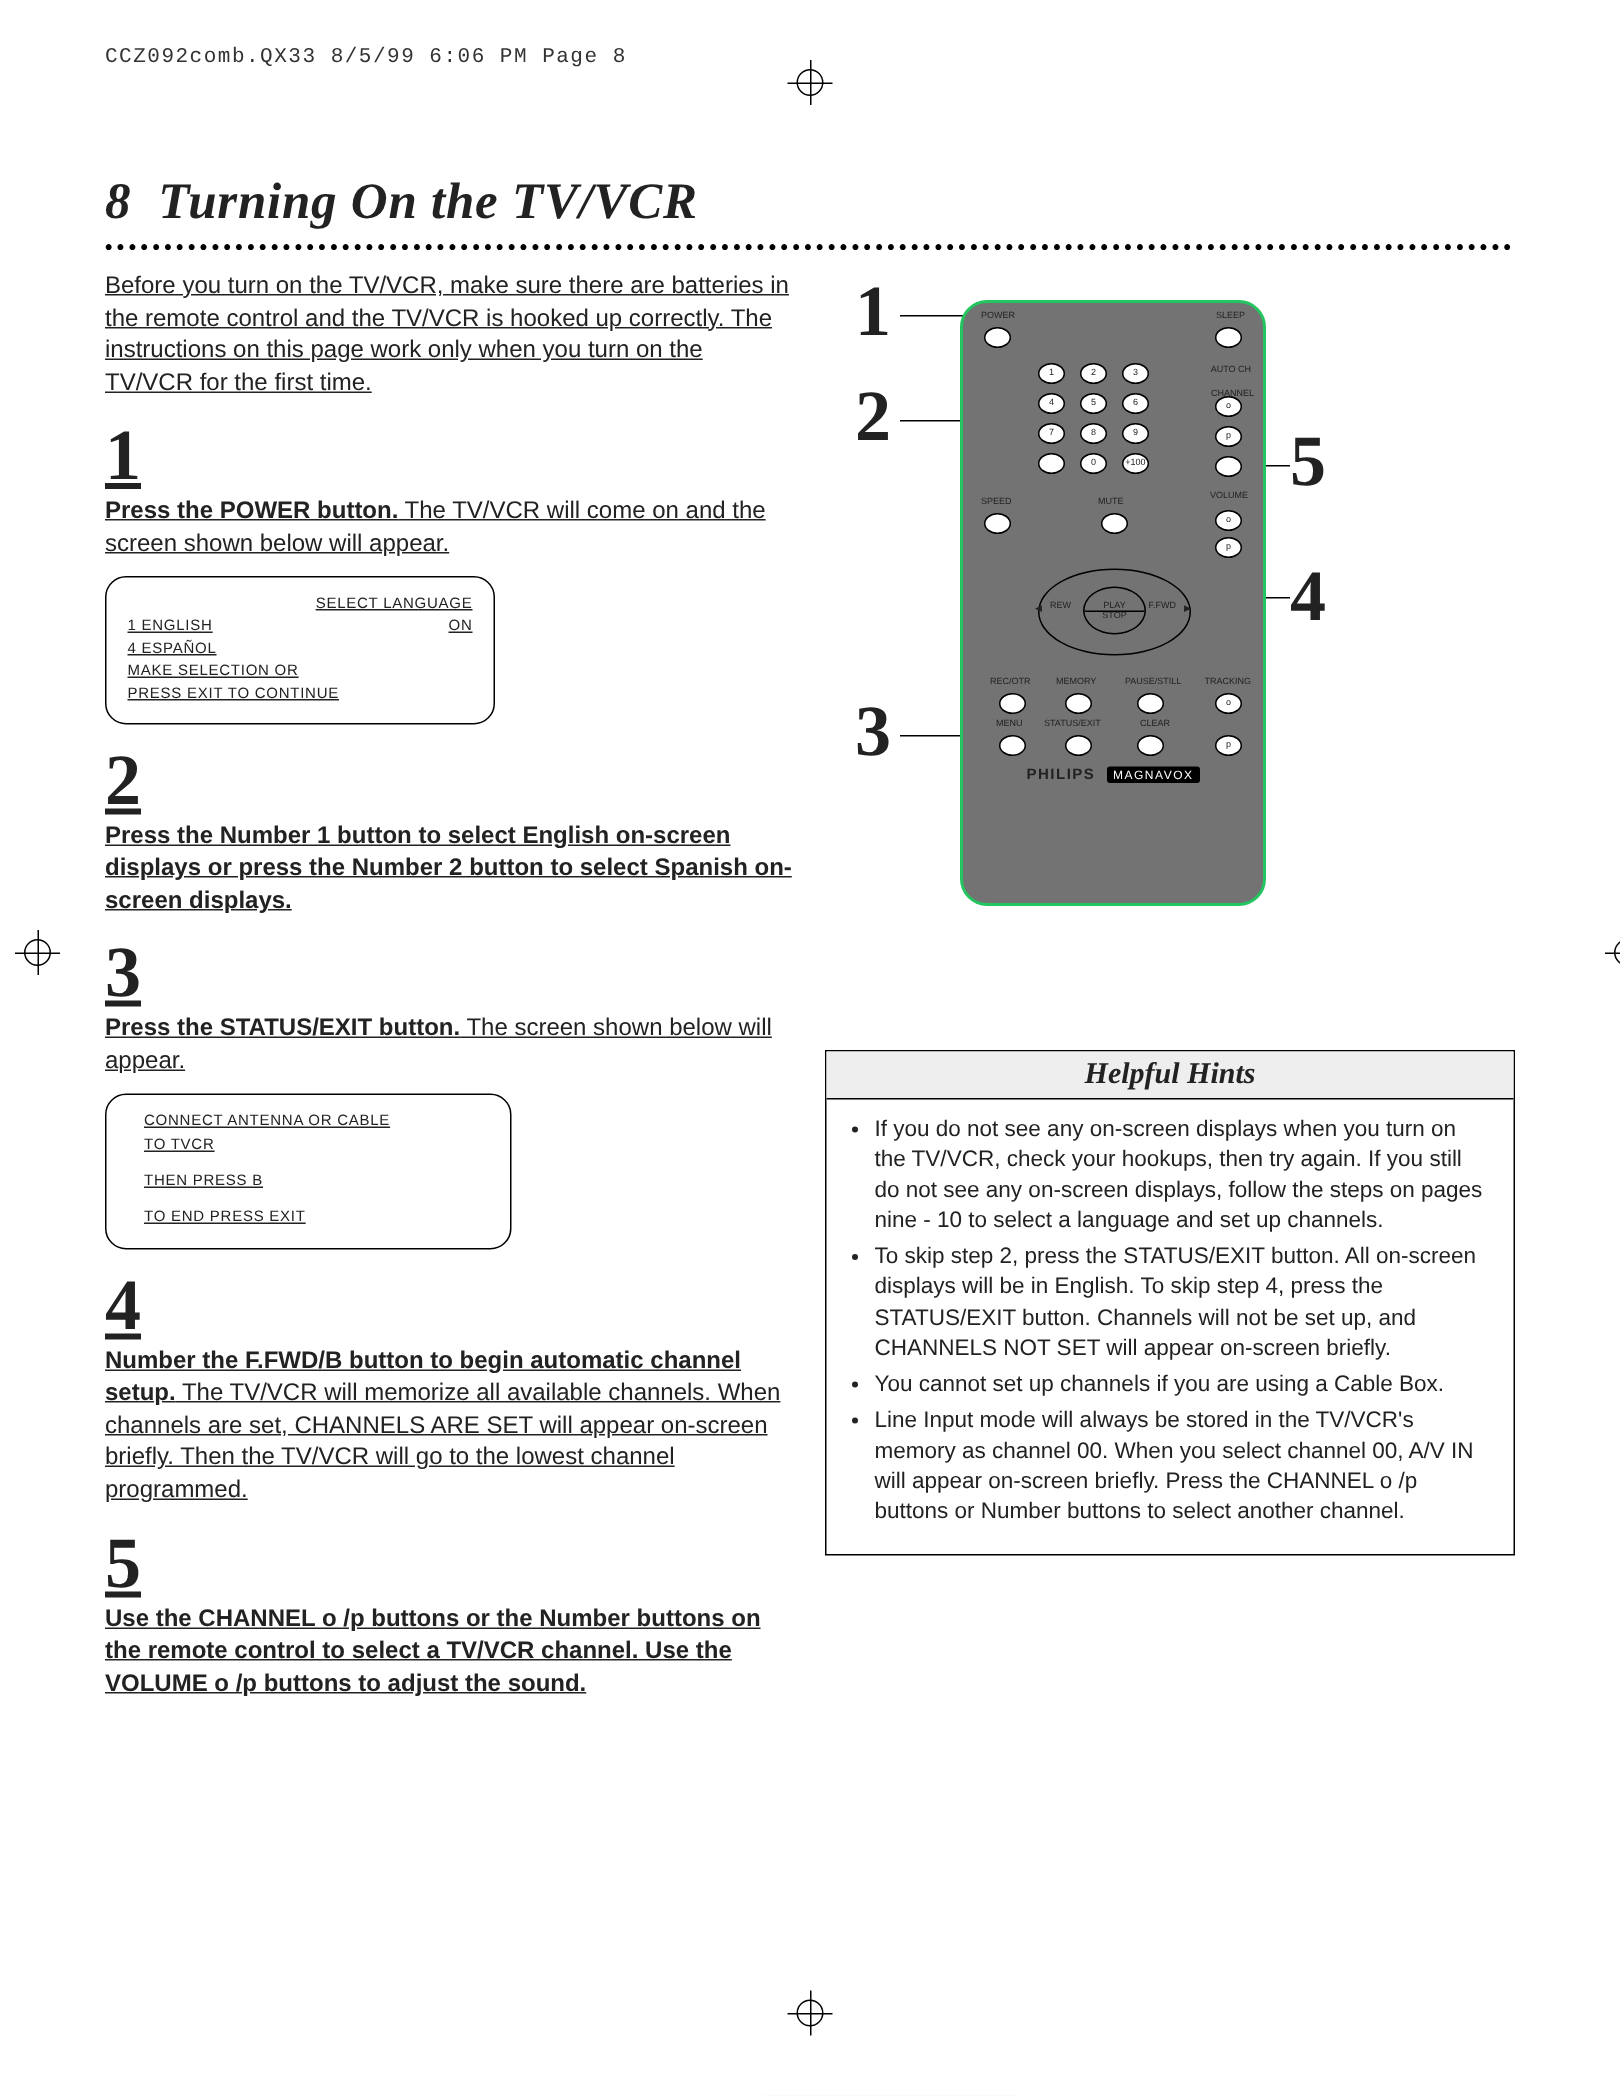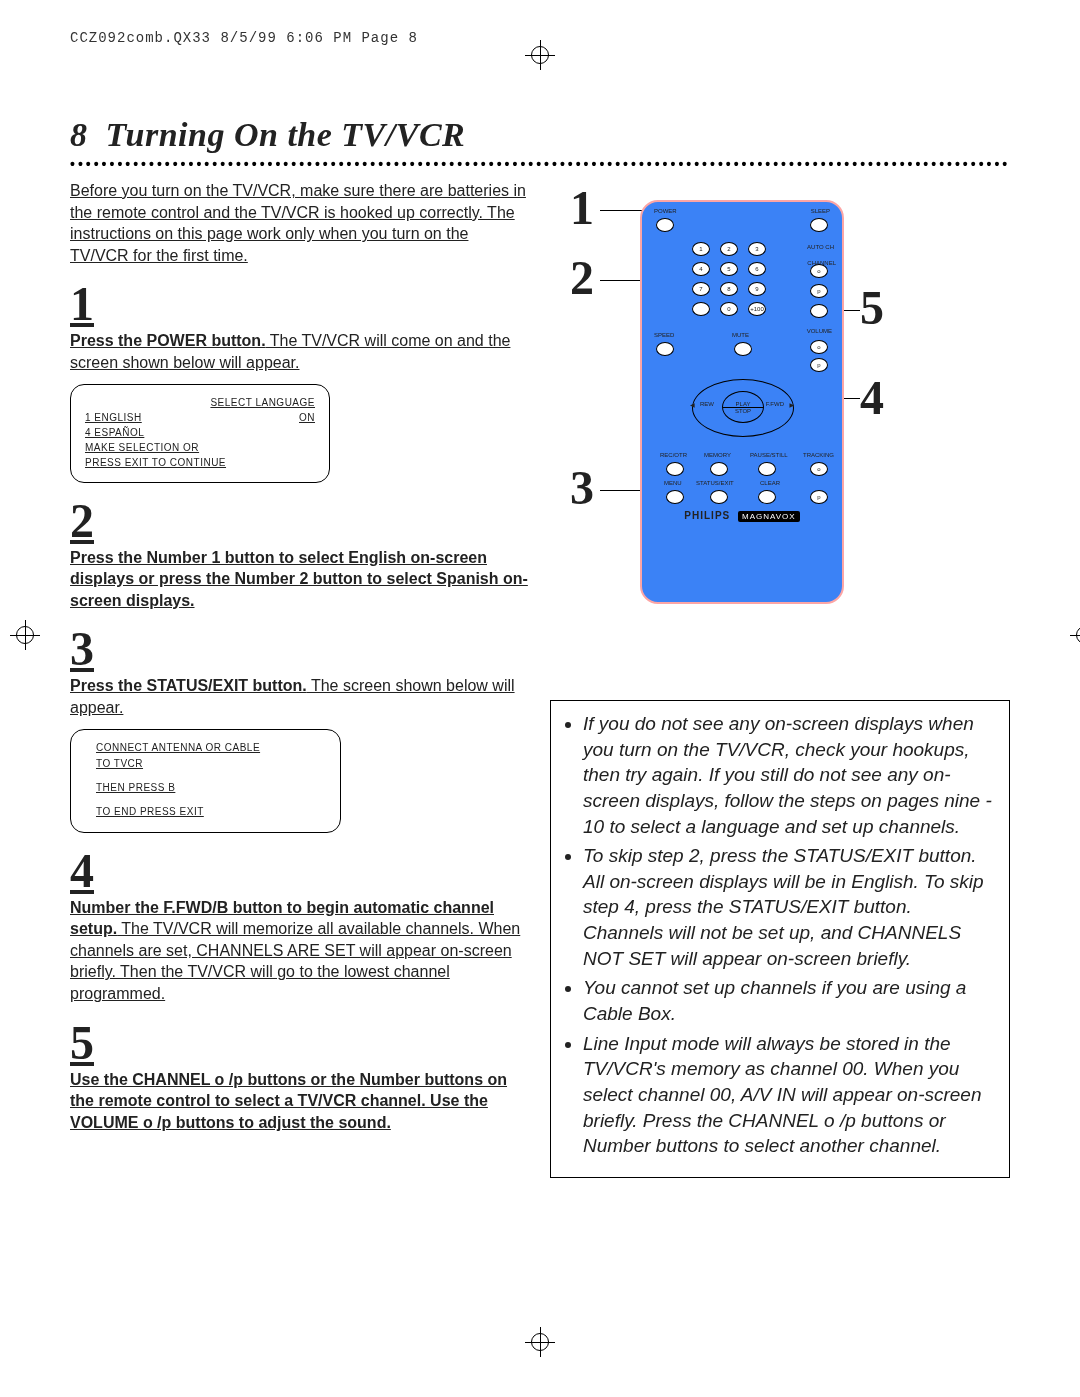--- a/index.html
+++ b/index.html
@@ -106,23 +106,23 @@
     line-height: 1.6;
   }
   
   .remote-wrap { position: relative; width: 100%; height: 480px; }
   .remote {
     position: absolute;
     left: 90px;
     top: 20px;
     width: 200px;
     height: 400px;
-    border: 2px solid #fca5a5;
+    border: 2px solid #22c55e;
     border-radius: 18px;
-    background: #3b82f6;
+    background: #737373;
   }
   .rbtn { position:absolute; border:1px solid #000; border-radius:50%; width:16px; height:12px; font-size:6px; text-align:center; line-height:12px; background:#fff;}
   .rlbl { position:absolute; font-size:6px; }
   .callout-num {
     position:absolute;
     font-family: Georgia, serif;
     font-weight: bold;
     font-size: 48px;
   }
   .callout-line { position:absolute; background:#000; height:1px; }
@@ -144,23 +144,22 @@
     text-align: center;
     font-family: Georgia, serif;
     font-style: italic;
     font-weight: bold;
     font-size: 20px;
     padding: 4px 0;
     background: #eee;
   }
   .hints-body {
     padding: 10px 14px 14px 14px;
-    font-size: 19px;
+    font-size: 15px;
     line-height: 1.35;
-    font-style: italic;
   }
   .hints-body ul { margin:0; padding-left: 18px; }
   .hints-body li { margin-bottom: 4px; }
 </style>
 </head>
 <body>
 
 <div class="page">
 
   <div class="header-line">CCZ092comb.QX33  8/5/99  6:06 PM  Page 8</div>
@@ -323,20 +322,21 @@
           <div class="rbtn" style="right:14px; top:288px;">p</div>
 
           <div class="brand-row">
             <span>PHILIPS</span>
             <span class="brand-box">MAGNAVOX</span>
           </div>
         </div>
       </div>
 
       <div class="hints-box">
+        <div class="hints-head">Helpful Hints</div>
         <div class="hints-body">
           <ul>
             <li>If you do not see any on-screen displays when you turn on the TV/VCR, check your hookups, then try again. If you still do not see any on-screen displays, follow the steps on pages nine - 10 to select a language and set up channels.</li>
             <li>To skip step 2, press the STATUS/EXIT button. All on-screen displays will be in English. To skip step 4, press the STATUS/EXIT button. Channels will not be set up, and CHANNELS NOT SET will appear on-screen briefly.</li>
             <li>You cannot set up channels if you are using a Cable Box.</li>
             <li>Line Input mode will always be stored in the TV/VCR's memory as channel 00. When you select channel 00, A/V IN will appear on-screen briefly. Press the CHANNEL o /p  buttons or Number buttons to select another channel.</li>
           </ul>
         </div>
       </div>
     </div>

